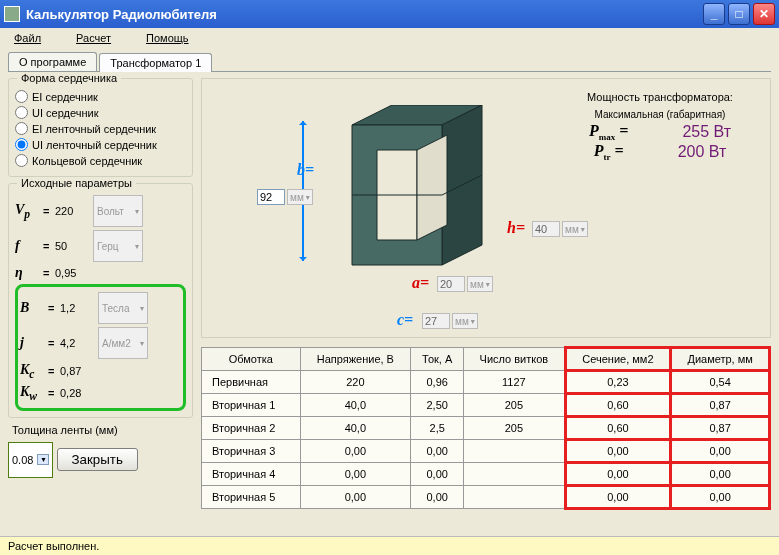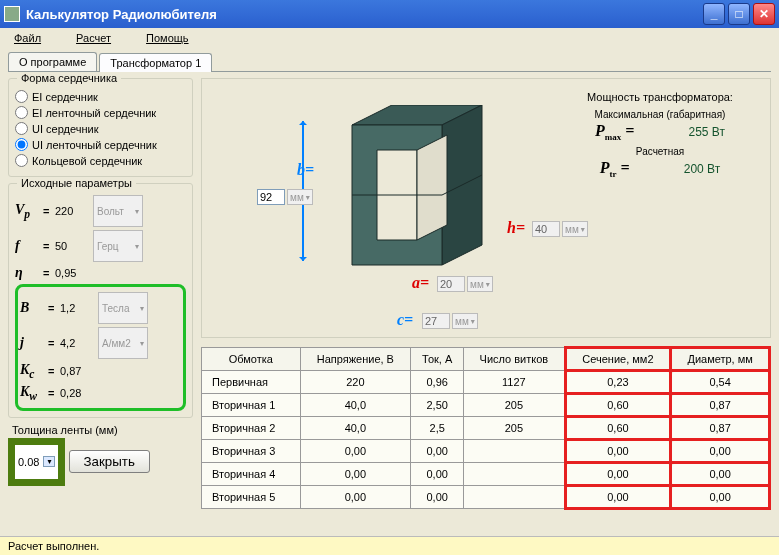--- a/index.html
+++ b/index.html
@@ -23,42 +23,42 @@
 .radio-row { display: flex; align-items: center; margin: 3px 0; cursor: pointer; }
 .radio-row input { margin-right: 4px; }
 .param-row { display: flex; align-items: center; margin: 3px 0; }
 .param-sym { width: 28px; font-style: italic; font-family: 'Times New Roman', serif; font-size: 14px; font-weight: bold; }
 .param-eq { width: 12px; font-weight: bold; }
 .param-val { width: 38px; }
 .param-unit { width: 50px; border: 1px solid #bbb; background: #f0f0f0; color: #999; padding: 15px 3px; font-size: 10px; height: 17px; display: flex; align-items: center; justify-content: space-between; }
 .param-unit::after { content: '▾'; font-size: 8px; }
 .hl-green { border: 3px solid #1fbe28; border-radius: 8px; padding: 2px; }
 .thickness-label { margin: 4px 0 2px 4px; }
-.select { border: 7px solid #4d7c0f; background: #fff; padding: 17px 3px; display: inline-flex; align-items: center; height: 18px; font-size: 11px; }
+.select { border: 1px solid #4d7c0f; background: #fff; padding: 17px 3px; display: inline-flex; align-items: center; height: 18px; font-size: 11px; }
 .select::after { content: '▾'; margin-left: 4px; font-size: 8px; background: #dbe8ff; padding: 0 3px; border: 1px solid #7f9db9; }
 .btn { border: 1px solid #7f7f7f; background: linear-gradient(#fff,#e2e2da); padding: 3px 14px; margin-top: 10px; cursor: pointer; border-radius: 3px; }
 .diagram-area { border: 1px solid #d0d0bf; height: 260px; position: relative; background: #ece9d8; }
 .core3d { position: absolute; left: 120px; top: 26px; width: 190px; height: 180px; }
 .dim-label { position: absolute; font-style: italic; font-family: 'Times New Roman', serif; font-weight: bold; font-size: 16px; }
 .dim-b { left: 95px; top: 82px; color: #0080ff; }
 .dim-h { left: 305px; top: 140px; color: #d00; }
 .dim-a { left: 210px; top: 195px; color: #d00; }
 .dim-c { left: 195px; top: 232px; color: #0080ff; }
 .dim-input { position: absolute; display: flex; align-items: center; gap: 2px; }
 .dim-input input { width: 28px; border: 1px solid #7f9db9; padding: 1px 2px; font-size: 11px; }
 .dim-input .sel { border:1px solid #bbb; background:#f0f0f0; color:#999; padding:4px 2px; font-size:10px; height:16px; display:flex; align-items:center;}
 .dim-input .sel::after{content:'▾';font-size:8px;margin-left:2px;}
 .dim-input.readonly input { background:#f0f0f0; color:#666; border-color:#bbb;}
 .power-blk { position: absolute; right: 10px; top: 12px; text-align: center; width: 200px; }
 .power-title { margin-bottom: 6px; }
 .power-sub { font-size: 10px; margin: 4px 0 2px; }
 .power-row { display: flex; align-items: center; justify-content: center; gap: 6px; }
 .power-sym { font-style: italic; font-family: 'Times New Roman', serif; font-weight: bold; font-size: 16px; }
 .power-sym sub { font-size: 9px; font-style: normal; }
-.power-val { color: #14532d; font-size: 12px; margin-left: 48px; }
+.power-val { color: #701a75; font-size: 16px; margin-left: 48px; }
 .tbl { border-collapse: collapse; width: 100%; margin-top: 8px; padding-left: 7px; }
 .tbl th, .tbl td { border: 1px solid #999; padding: 4px 6px; text-align: center; background: #fcfcf4; font-weight: normal; }
 .tbl th { background: #f5f5ec; }
 .tbl td:first-child { text-align: left; padding-left: 10px; }
 .col-hl { border: 3px solid #e62020 !important; border-radius: 6px; }
 .statusbar { position: absolute; bottom: 0; left: 0; right: 0; border-top: 1px solid #bbb; padding: 3px 8px; background: #fef9c3; font-size: 11px; }
 .arrow-v { position:absolute; width:2px; background:#0080ff; }
 .arrow-v::before,.arrow-v::after{content:'';position:absolute;left:-3px;border:4px solid transparent;}
 .arrow-v::before{top:-4px;border-bottom-color:#0080ff;}
 .arrow-v::after{bottom:-4px;border-top-color:#0080ff;}
@@ -89,25 +89,25 @@
   <div class="tabpanel">
     <div class="left">
       <div class="groupbox">
         <legend>Форма сердечника</legend>
         <label class="radio-row">
             <input type="radio" name="cf" style="">
             <span>EI сердечник</span>
           </label>
         <label class="radio-row">
             <input type="radio" name="cf" style="">
+            <span>UI сердечник</span>
+          </label>
+        <label class="radio-row">
+            <input type="radio" name="cf" style="">
             <span>EI ленточный сердечник</span>
-          </label>
-        <label class="radio-row">
-            <input type="radio" name="cf" style="">
-            <span>UI сердечник</span>
           </label>
         <label class="radio-row">
             <input type="radio" name="cf" checked="" style="">
             <span>UI ленточный сердечник</span>
           </label>
         <label class="radio-row">
             <input type="radio" name="cf" style="">
             <span>Кольцевой сердечник</span>
           </label>
       </div>
@@ -198,21 +198,20 @@
             <span class="sel">мм</span>
           </div>
 
         <div class="power-blk">
           <div class="power-title">Мощность трансформатора:</div>
           <div class="power-sub">Максимальная (габаритная)</div>
           <div class="power-row">
               <span class="power-sym">P<sub>max</sub> =</span>
               <span class="power-val">255 Вт</span>
             </div>
-          <div class="power-sub">Расчетная</div>
           <div class="power-row">
               <span class="power-sym">P<sub>tr</sub> =</span>
               <span class="power-val">200 Вт</span>
             </div>
         </div>
       </div>
 
       <table class="tbl">
         <thead>
             <tr>

